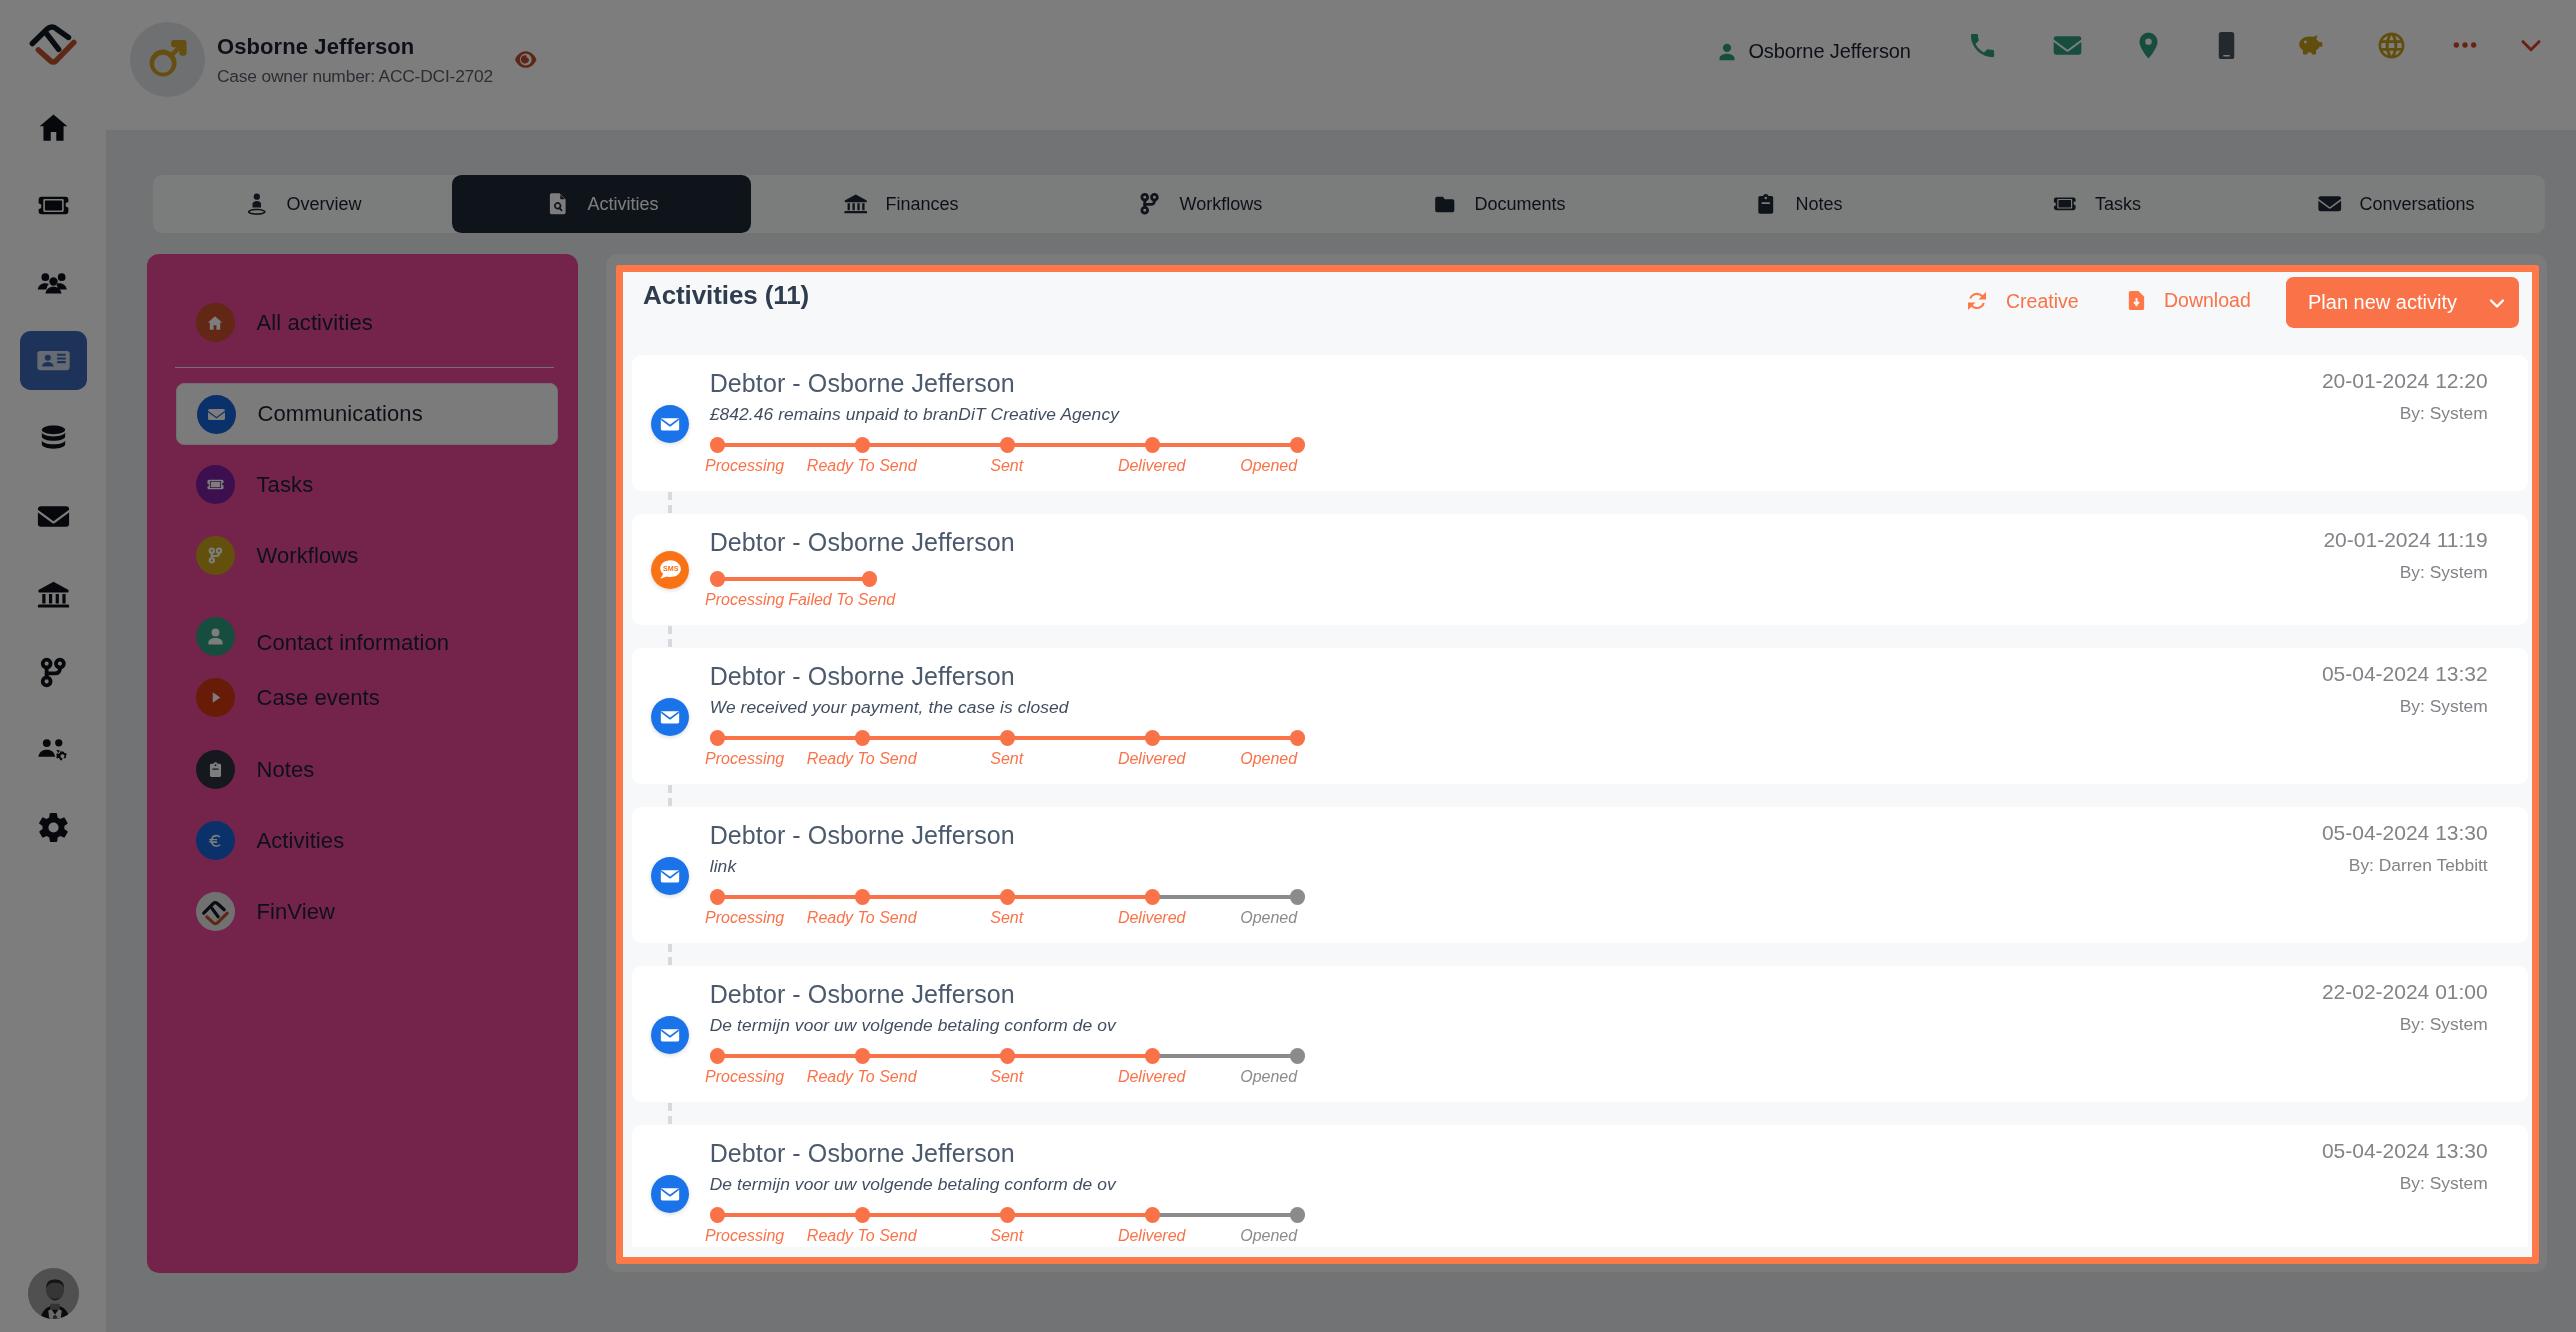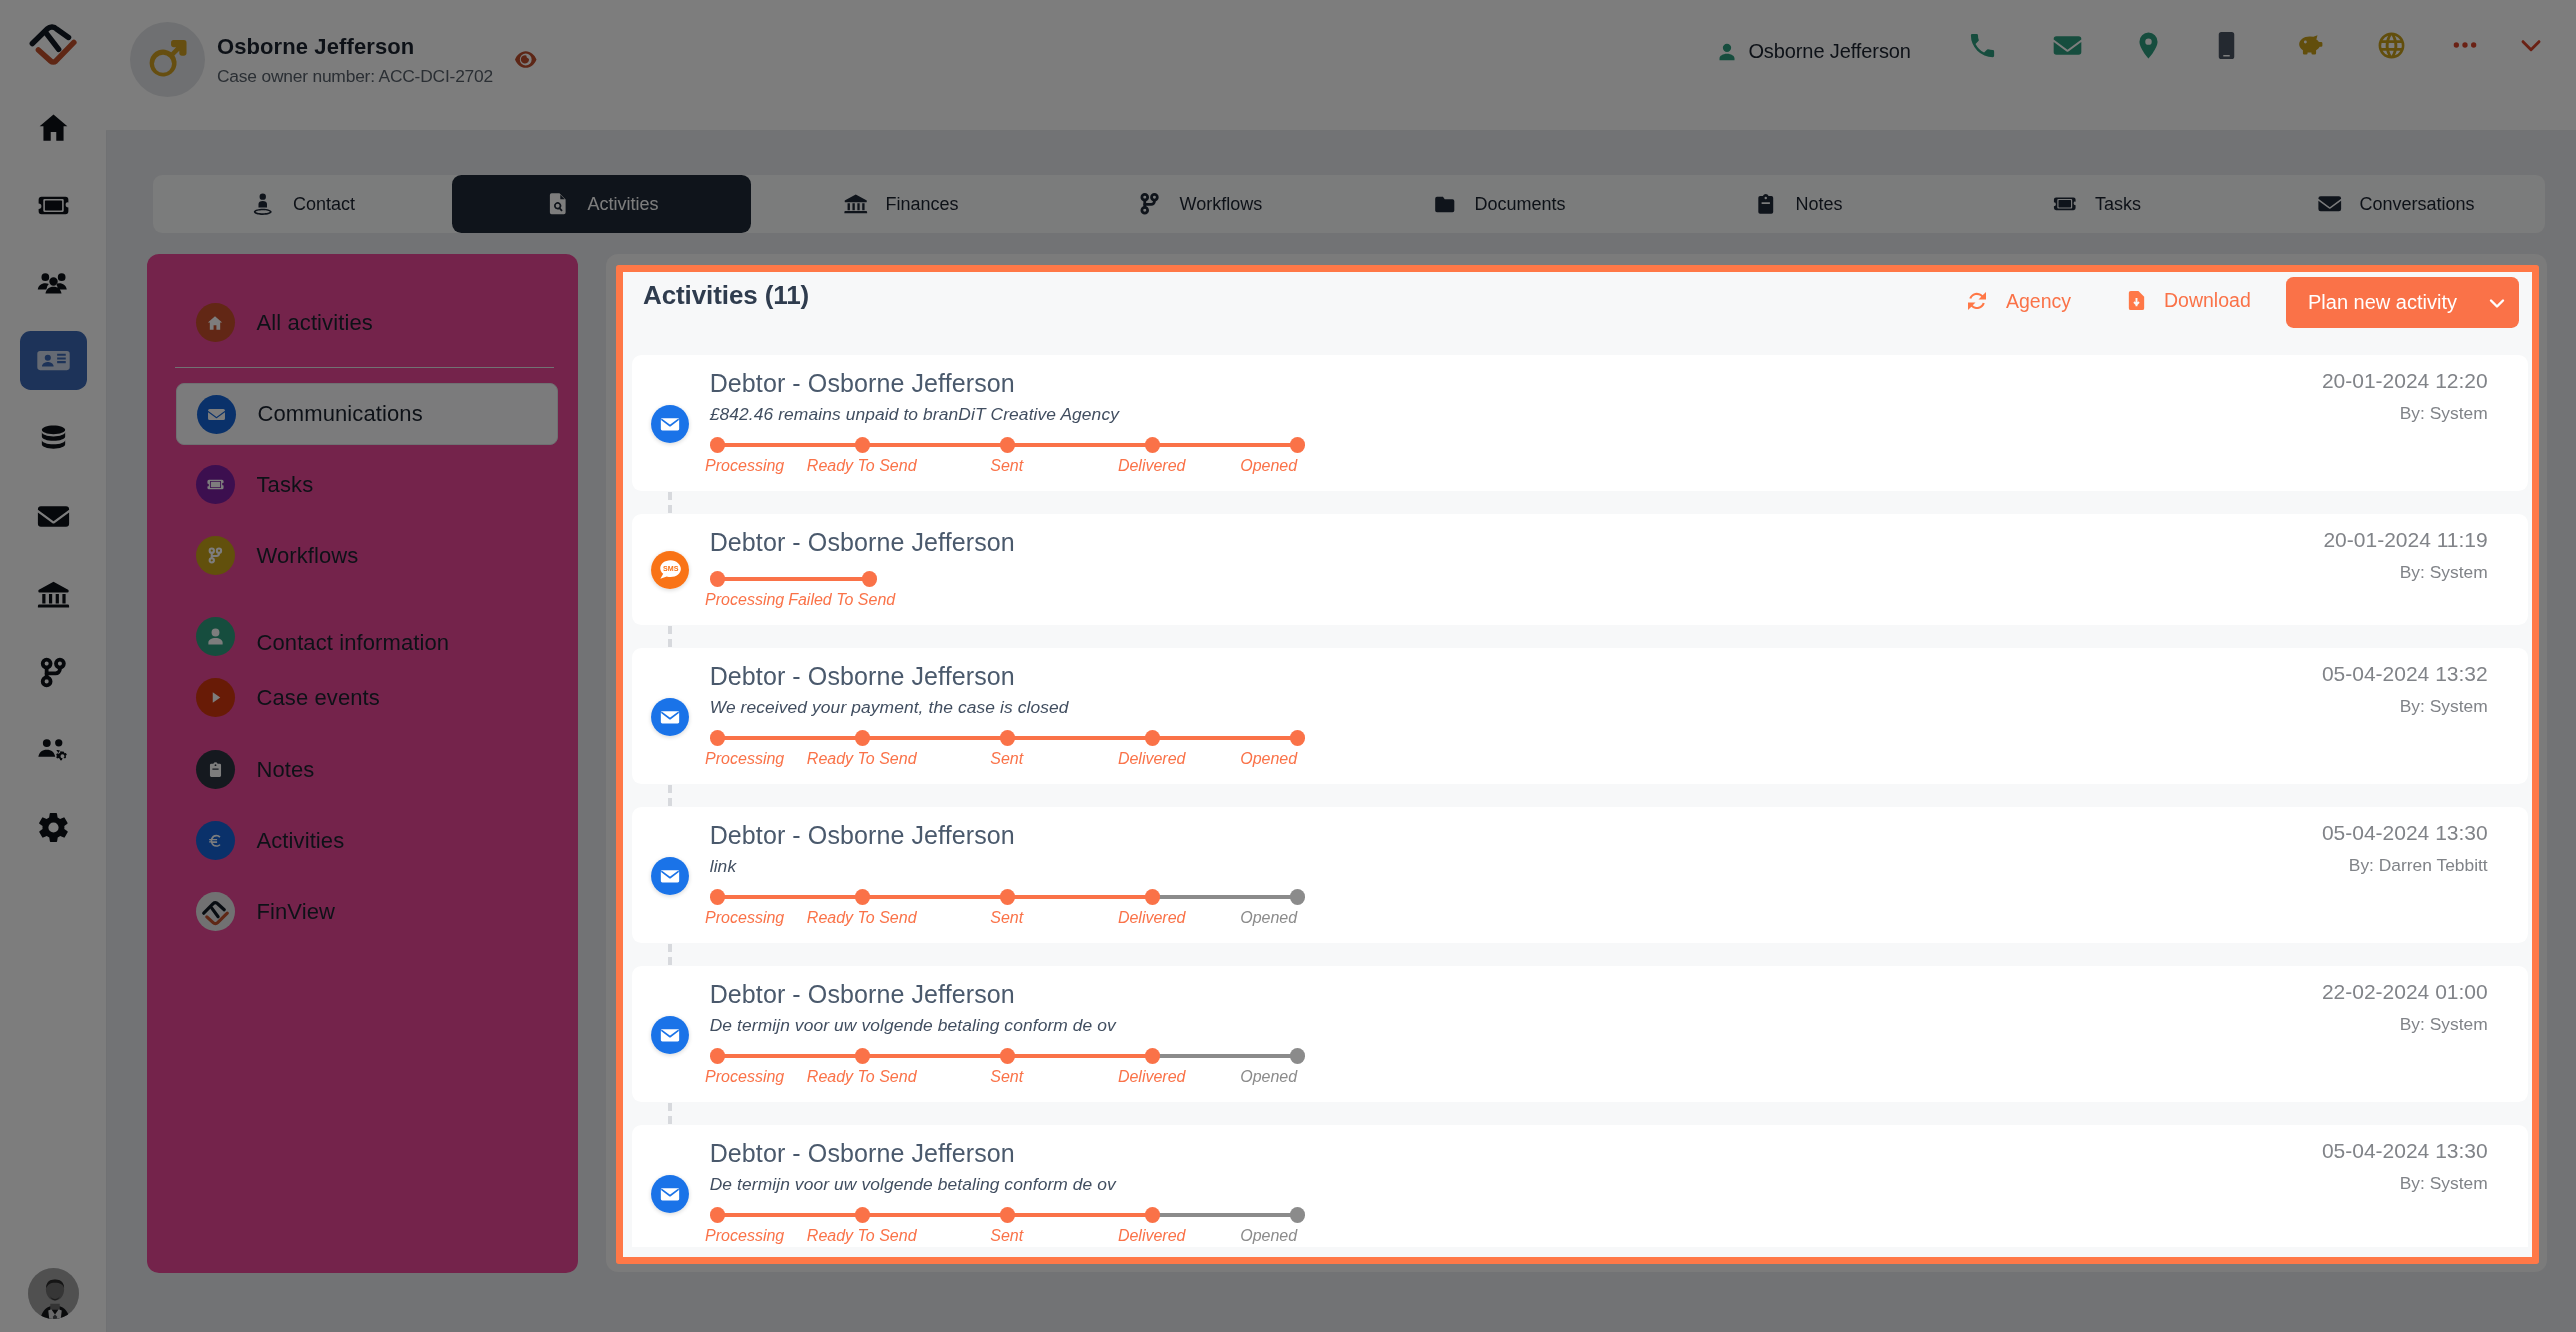--- a/index.html
+++ b/index.html
@@ -228,21 +228,21 @@
           </div>
         </div>
   </div>
 </div>
 
 <div id="tabs">
       <div class="tab">
         <svg width="25.5" height="25.5" viewBox="0 0 24 24">
           <path fill="#1f2937" d="M12 2.3a3 3 0 1 1 0 6 3 3 0 0 1 0-6zm0 7.2c2.4 0 4 1.2 4 2.7v3.4H8v-3.4c0-1.5 1.6-2.7 4-2.7zM12 16.6c4.6 0 8.4 1.3 8.4 3s-3.8 3-8.4 3-8.4-1.3-8.4-3 3.8-3 8.4-3zm0 1.6c-3.8 0-6.6.8-6.6 1.4s2.8 1.4 6.6 1.4 6.6-.8 6.6-1.4-2.8-1.4-6.6-1.4z"></path>
         </svg>
-        <span>Contact</span>
+        <span>Overview</span>
       </div>
       <div class="tab active">
         <svg width="25.5" height="25.5" viewBox="0 0 24 24">
           <path fill="#ffffff" d="M13.6 2.2H6.2a1.6 1.6 0 0 0-1.6 1.6v16.4a1.6 1.6 0 0 0 1.6 1.6h11.6a1.6 1.6 0 0 0 1.6-1.6V8zm-1.7 15.2a3.45 3.45 0 0 1-2.1-6.2 3.45 3.45 0 0 1 4.85 4.8l2 2-1.2 1.2-2-2a3.4 3.4 0 0 1-1.55.2zm0-5.3a1.85 1.85 0 1 0 0 3.7 1.85 1.85 0 0 0 0-3.7zM14.4 3.5 18.6 7.7h-4.2z"></path>
         </svg>
         <span>Activities</span>
       </div>
       <div class="tab">
         <svg width="25.5" height="25.5" viewBox="0 0 24 24">
           <path fill="#1f2937" d="M12 3.2 2 8.7a.8.8 0 0 0-.4.7v.4a.8.8 0 0 0 .8.8h19.2a.8.8 0 0 0 .8-.8v-.4a.8.8 0 0 0-.4-.7zM4.3 11.6h2.2v6.6H4.3zm4.6 0h2.2v6.6H8.9zm4.6 0h2.2v6.6h-2.2zm4.6 0h2.2v6.6h-2.2zM2.2 18.9h19.6a.9.9 0 0 1 .9.9v1.1H1.3v-1.1a.9.9 0 0 1 .9-.9z"></path>
@@ -378,21 +378,21 @@
 
 <div id="actwrap">
   <div id="acthl">
     <div id="acthead">
       <div class="act-title">Activities (11)</div>
       <div class="act-actions">
         <div class="act-btn-text" style="left:1342px;top:17px;gap:17px">
           <svg width="24" height="24" viewBox="0 0 24 24">
             <path fill="#ff7847" d="M17.65 6.35A8 8 0 0 0 4.26 9.3l2.05.5A6 6 0 0 1 16.24 7.76L13.5 10.5H21V3l-3.35 3.35zM19.74 14.2l-2.05-.5A6 6 0 0 1 7.76 16.24L10.5 13.5H3V21l3.35-3.35A8 8 0 0 0 19.74 14.2z"></path>
           </svg>
-          <span>Agency</span>
+          <span>Creative</span>
         </div>
         <div class="act-btn-text" style="left:1502px;top:17px;gap:16px">
           <svg width="23" height="23" viewBox="0 0 24 24">
             <path fill="#ff7847" d="M14 2H6a2 2 0 0 0-2 2v16a2 2 0 0 0 2 2h12a2 2 0 0 0 2-2V8l-6-6zm-1 14.6V18h-2v-1.4l-2.3-2.3 1.4-1.4L11 13.8V9.5h2v4.3l.9-.9 1.4 1.4L13 16.6z"></path>
           </svg>
           <span>Download</span>
         </div>
         <div class="act-primary">
           <span>Plan new activity</span>
           <svg width="24" height="24" viewBox="0 0 24 24">

